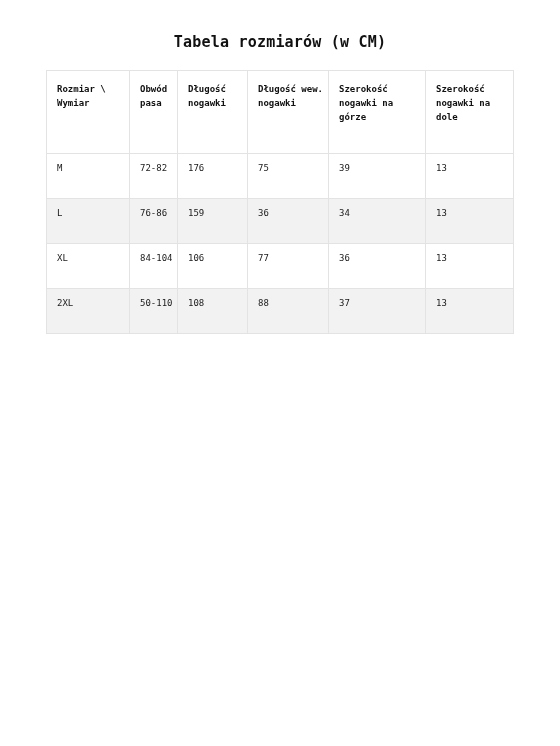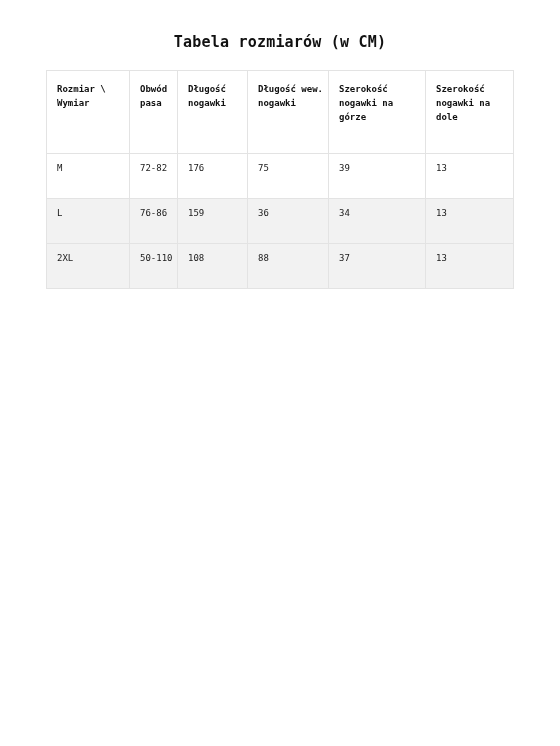--- a/index.html
+++ b/index.html
@@ -126,20 +126,28 @@
         <td>13</td>
       </tr>
       <tr class="even">
         <td>L</td>
         <td>76-86</td>
         <td>159</td>
         <td>36</td>
         <td>34</td>
         <td>13</td>
       </tr>
+      <tr class="odd">
+        <td>XL</td>
+        <td>84-104</td>
+        <td>106</td>
+        <td>77</td>
+        <td>36</td>
+        <td>13</td>
+      </tr>
       <tr class="even">
         <td>2XL</td>
         <td>50-110</td>
         <td>108</td>
         <td>88</td>
         <td>37</td>
         <td>13</td>
       </tr>
     </tbody>
   </table>

